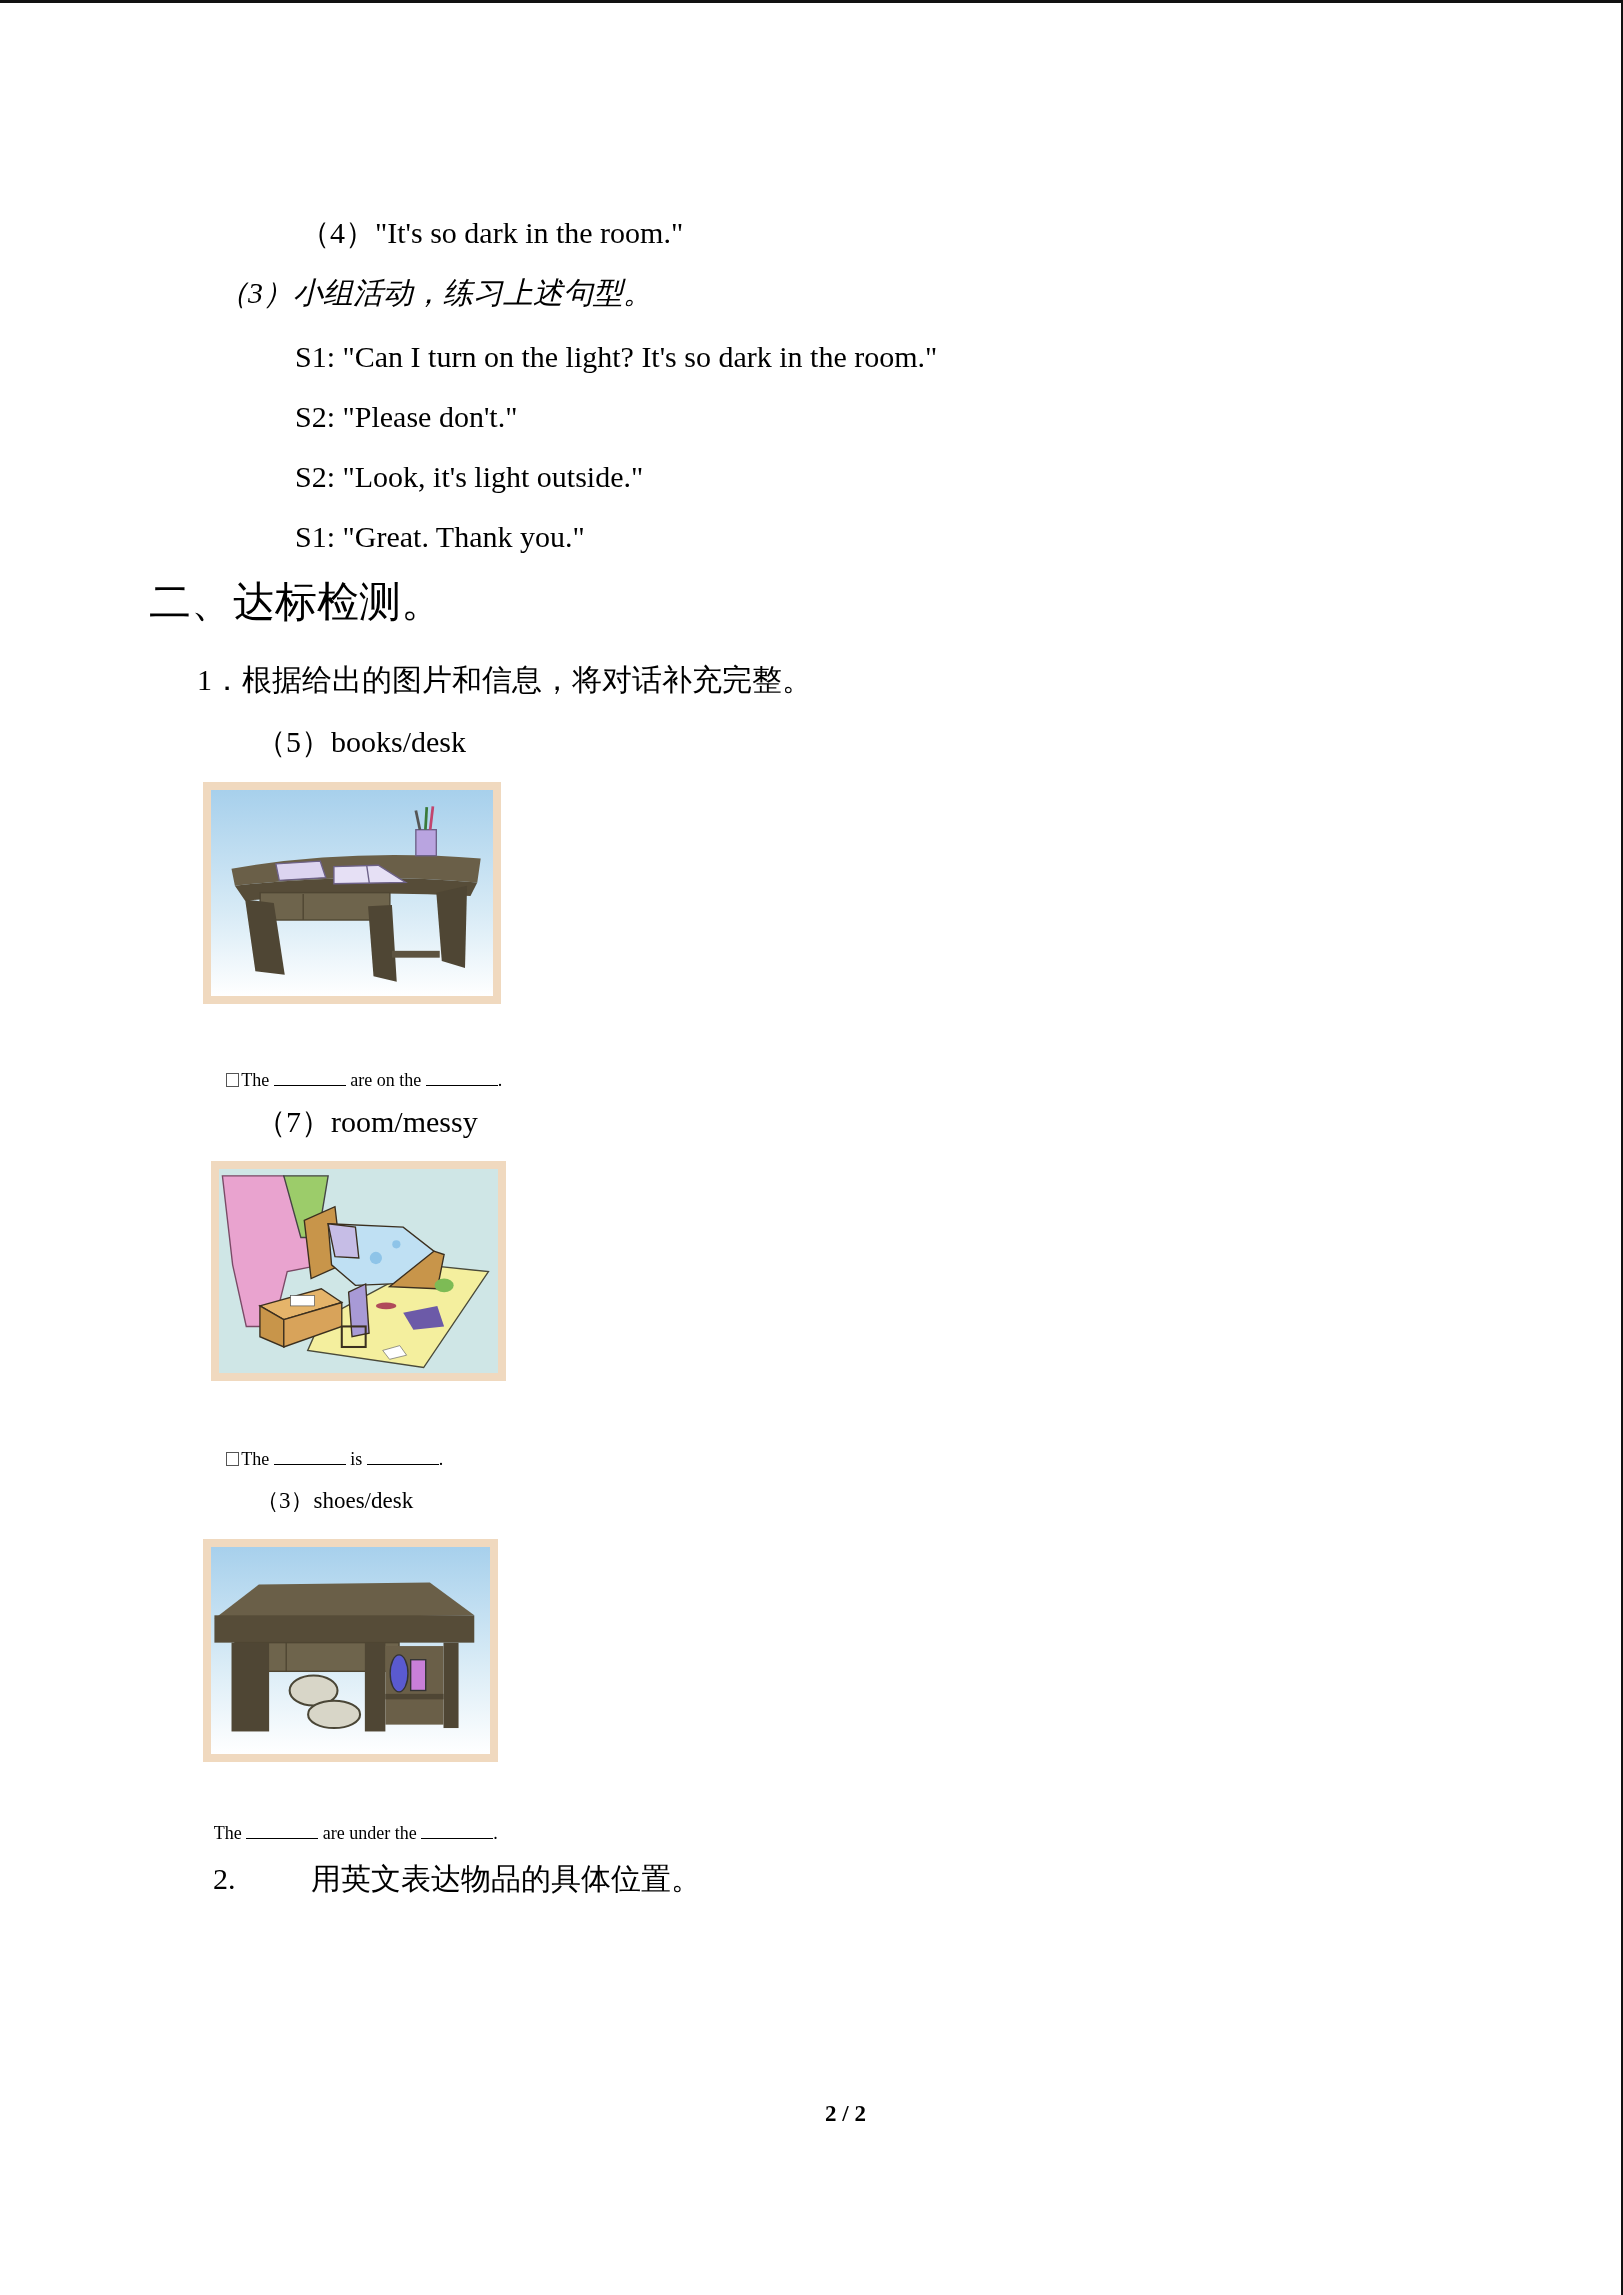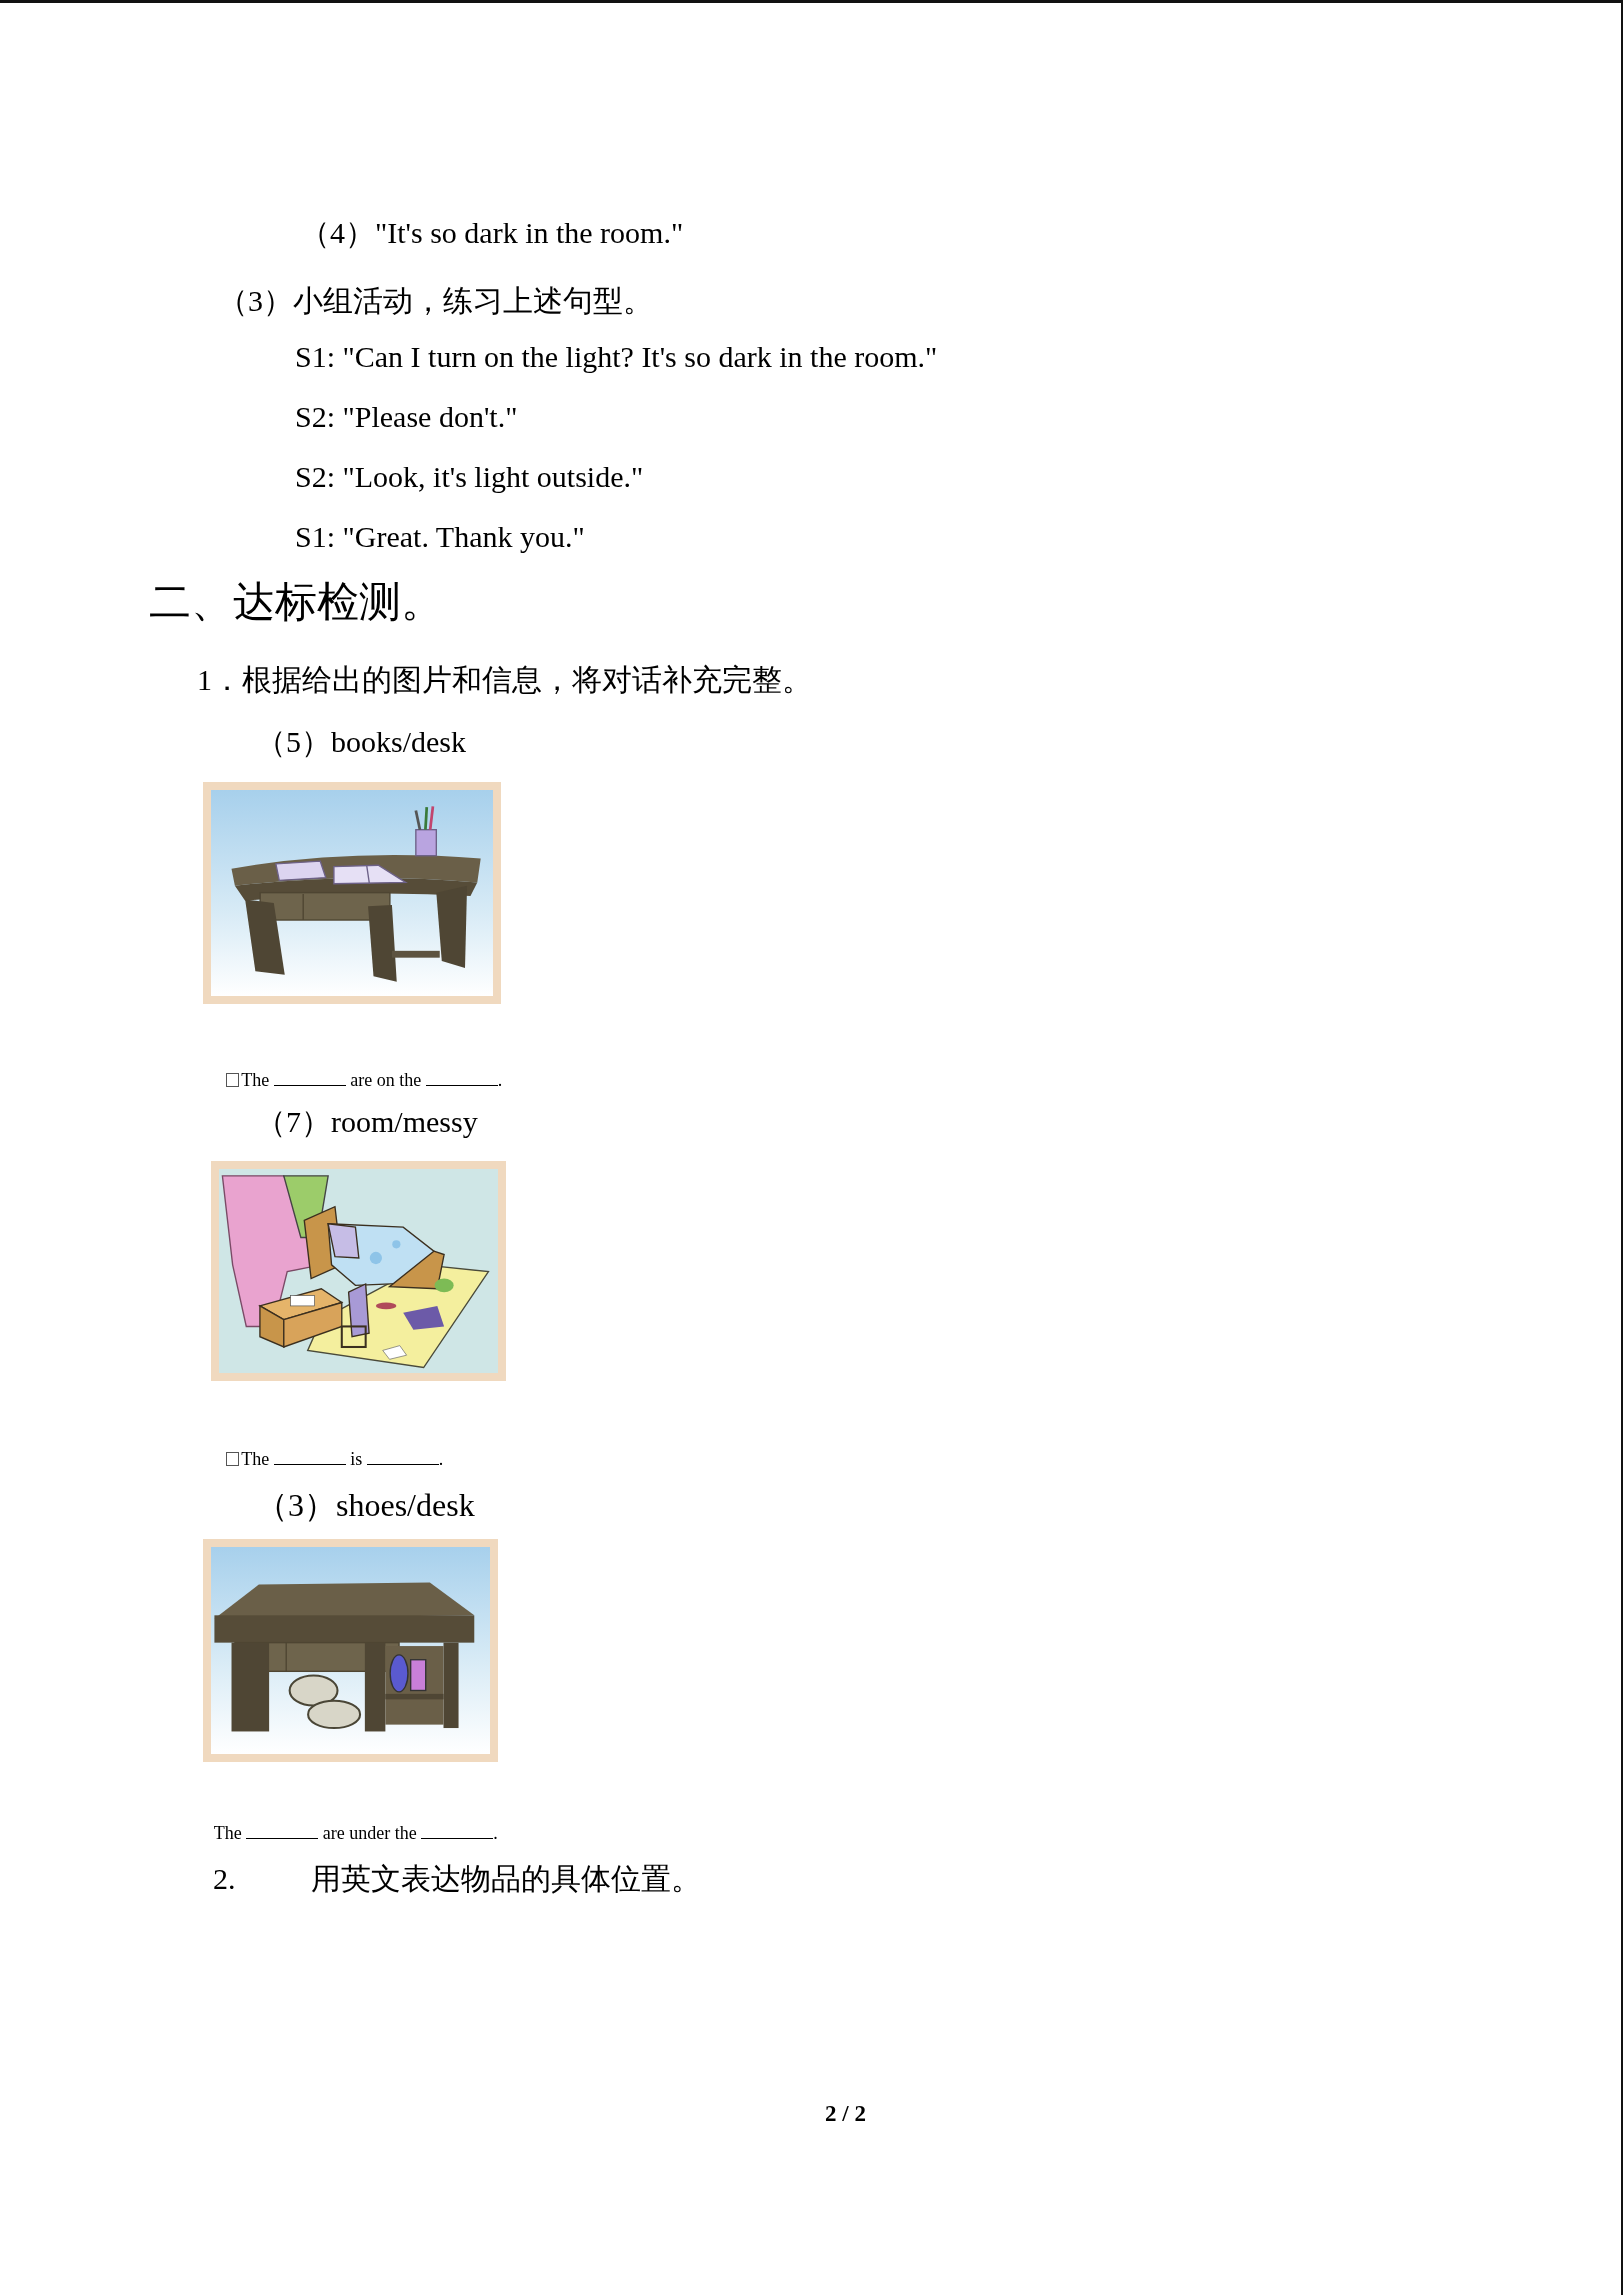--- a/index.html
+++ b/index.html
@@ -3,36 +3,36 @@
 <meta charset="utf-8">
 <style>
   html, body { margin: 0; padding: 0; background: #ffffff; }
   body { width: 1623px; height: 2295px; position: relative; overflow: hidden;
          font-family: "Liberation Serif", "DejaVu Serif", serif; color: #000; }
   .top-border { position: absolute; left: 0; top: 0; width: 1623px; height: 2.7px; background: #111; }
   .right-border { position: absolute; left: 1621px; top: 0; width: 2px; height: 2295px; background: #111; }
   .line { position: absolute; white-space: pre; line-height: 1; }
   .t44 { font-size: 30px; }
   .t50 { font-size: 42px; }
-  .t40 { font-size: 32px; }
+  .t40 { font-size: 23px; }
   .t38 { font-size: 18px; }
   .pic { position: absolute; box-sizing: border-box; border: 8.2px solid #f0d9bf; overflow: hidden; }
   .pic svg { display: block; width: 100%; height: 100%; }
   .blank { display: inline-block; border-bottom: 1.4px solid #000; height: 0.9em; vertical-align: baseline; }
   .box-glyph { display: inline-block; width: 0.62em; height: 0.62em; border: 1px solid #555; margin-right: 0.12em; vertical-align: -0.02em; }
   .page-num { position: absolute; left: 0; width: 1623px; text-align: center; font-weight: bold; font-size: 23px; }
 </style>
 </head>
 <body>
 
 <div class="top-border"></div>
 <div class="right-border"></div>
 
 <div class="line t44" style="left:300px; top:218px;">（4）"It's so dark in the room."</div>
-<div class="line t44" style="left:218px; top:286px;">（3）小组活动，练习上述句型。</div>
+<div class="line t44" style="left:218px; top:278px;font-style:italic;">（3）小组活动，练习上述句型。</div>
 <div class="line t44" style="left:295px; top:342px;">S1: "Can I turn on the light? It's so dark in the room."</div>
 <div class="line t44" style="left:295px; top:402px;">S2: "Please don't."</div>
 <div class="line t44" style="left:295px; top:462px;">S2: "Look, it's light outside."</div>
 <div class="line t44" style="left:295px; top:522px;">S1: "Great. Thank you."</div>
 
 <div class="line t50" style="left:149px; top:581px;">二、达标检测。</div>
 
 <div class="line t44" style="left:197px; top:665px;">1．根据给出的图片和信息，将对话补充完整。</div>
 
 <div class="line t44" style="left:256px; top:727px;">（5）books/desk</div>

